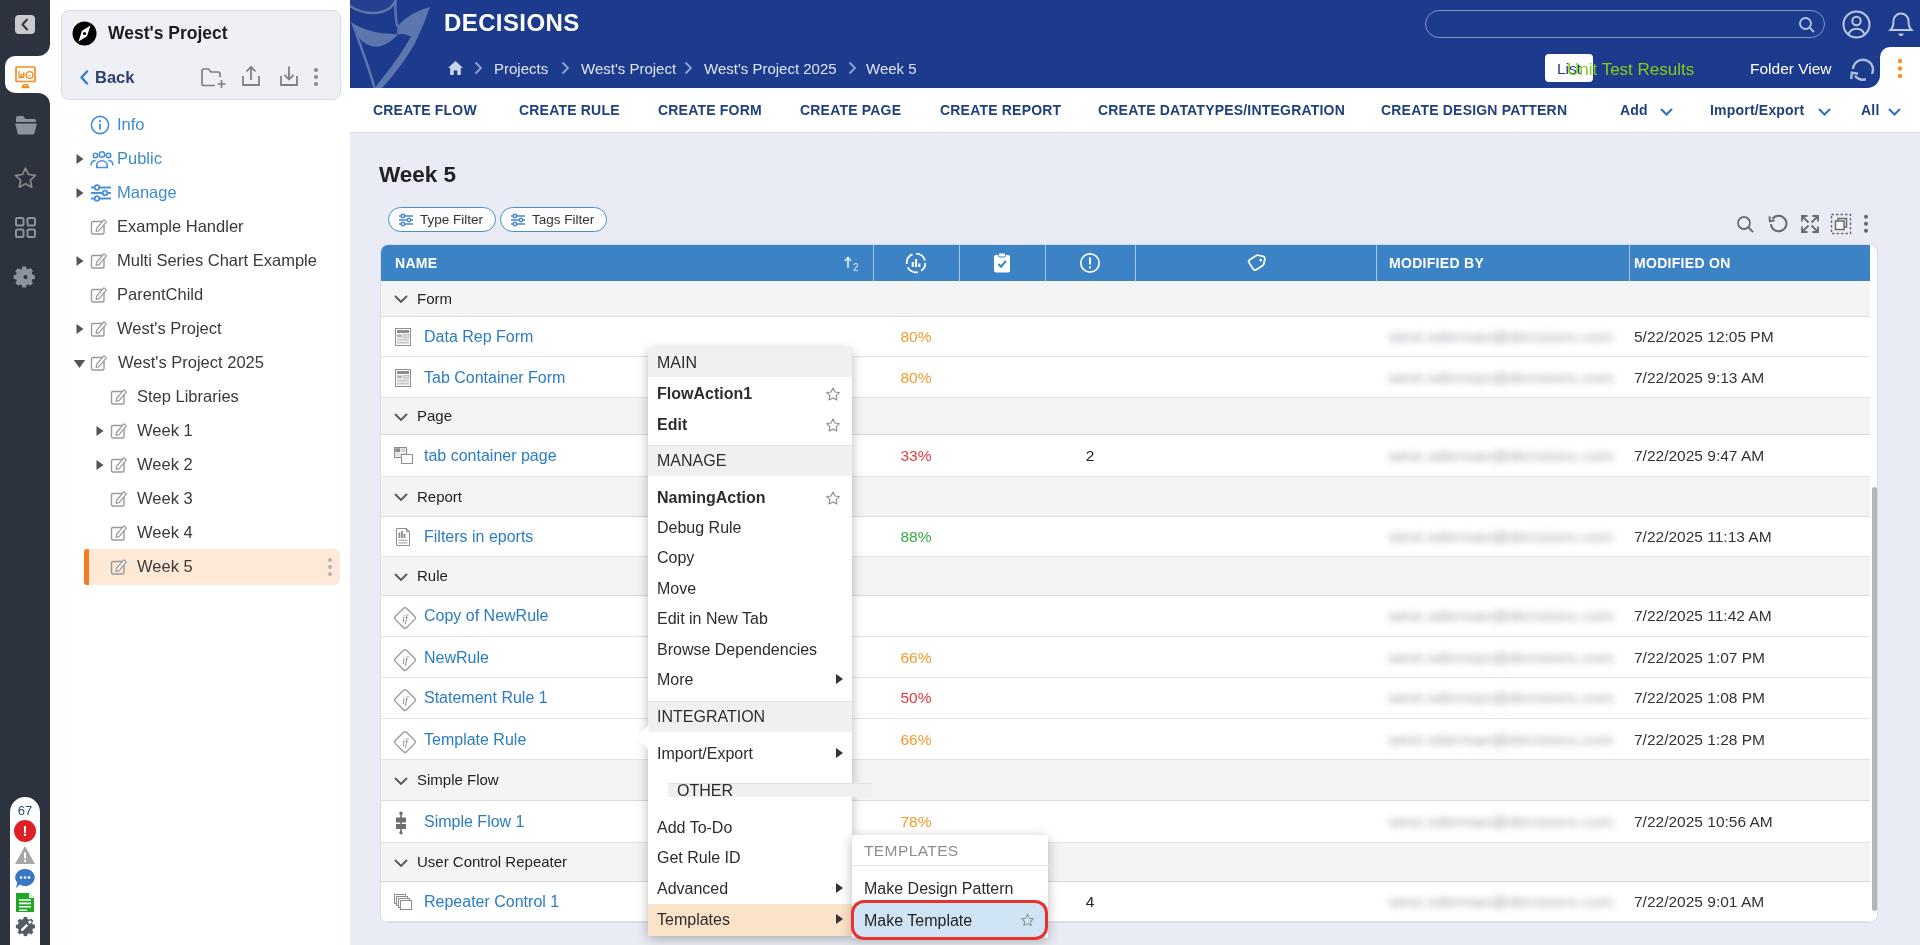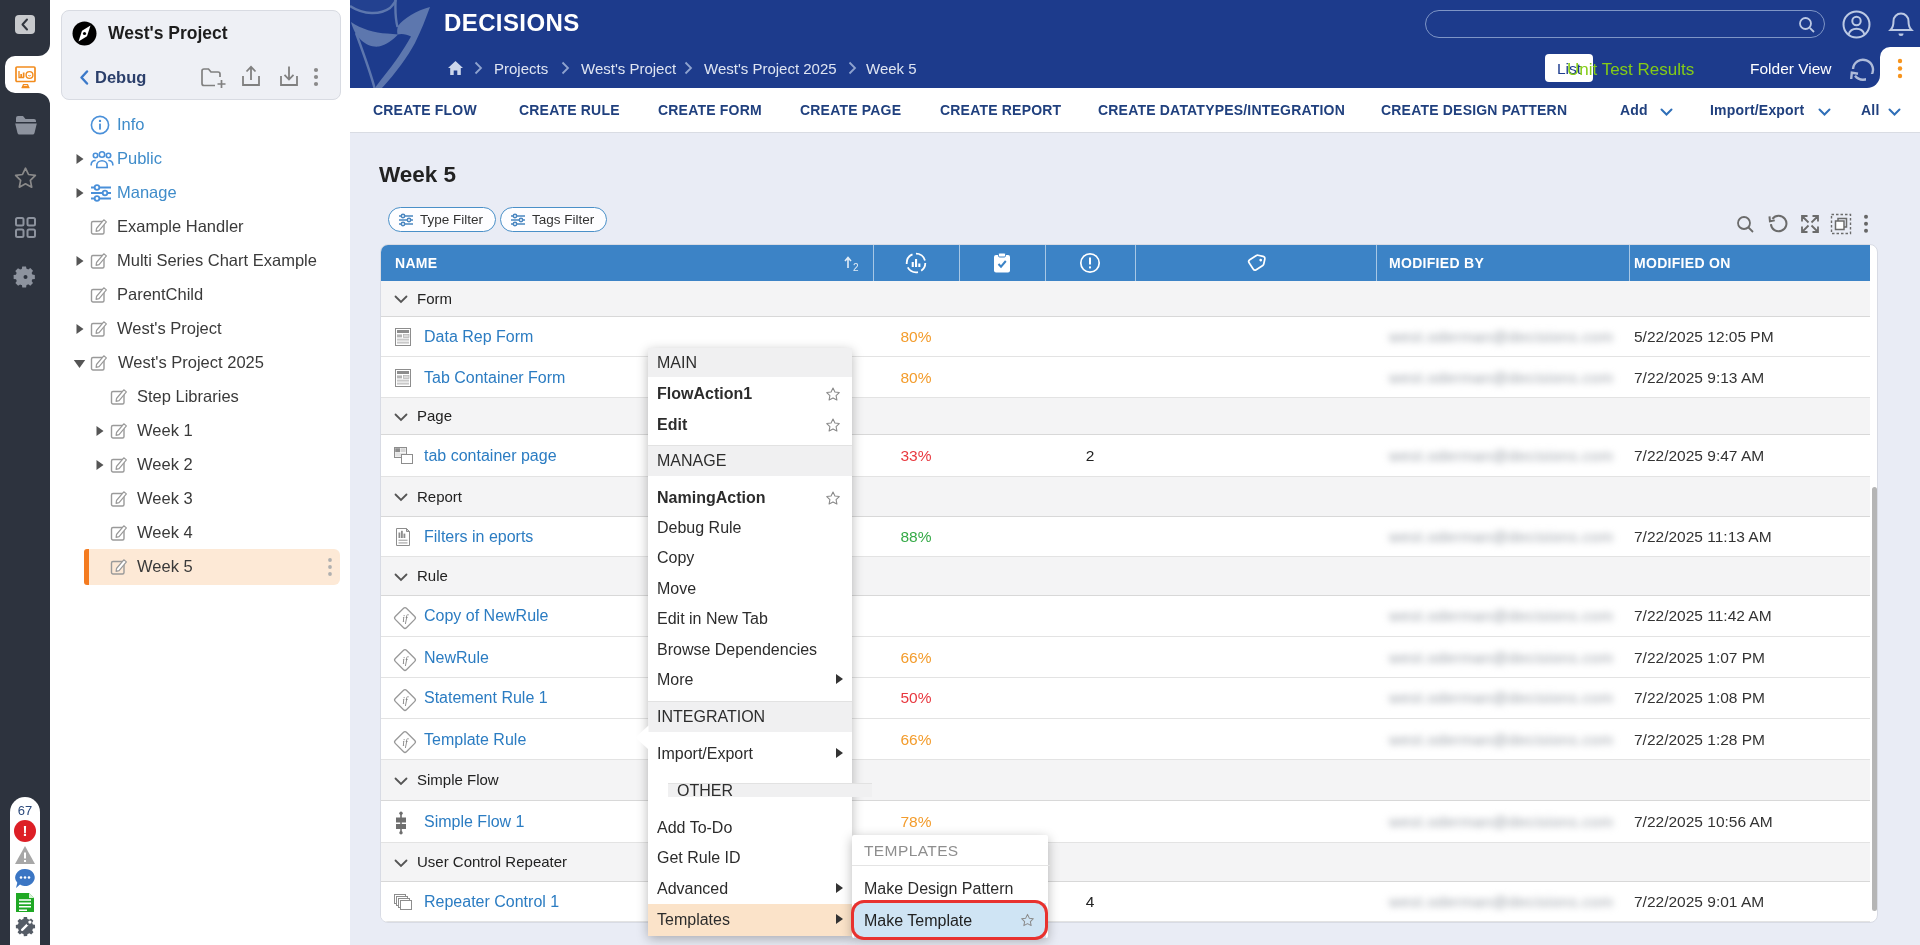--- a/index.html
+++ b/index.html
@@ -115,21 +115,21 @@
     <div class="abs" style="left:11px;top:10px;width:280px;height:90px;background:#eef0f5;border:1px solid #d8dbe2;border-radius:8px"></div>
     <svg class="abs" style="left:22px;top:21px" width="25" height="25" viewBox="0 0 25 25">
       <circle cx="12.5" cy="12.5" r="12" fill="#000"></circle>
       <path d="M18.5 4.5 L10 9.8 L6.5 20.5 L15 15.2 Z" fill="#fff"></path>
       <circle cx="12.5" cy="12.5" r="1.6" fill="#000"></circle>
     </svg>
     <div class="abs" style="left:58px;top:23px;font-size:17.5px;font-weight:bold;color:#1d1d1d">West's Project</div>
     <svg class="abs" style="left:29px;top:70px" width="10" height="15">
       <path d="M8 1.5 L2.5 7.5 L8 13.5" stroke="#3b79c9" stroke-width="2.4" fill="none" stroke-linecap="round" stroke-linejoin="round"></path>
     </svg>
-    <div class="abs" style="left:45px;top:68px;font-size:16.5px;font-weight:bold;color:#2b3f6b">Debug</div>
+    <div class="abs" style="left:45px;top:68px;font-size:16.5px;font-weight:bold;color:#2b3f6b">Back</div>
     <svg class="abs" style="left:150px;top:66px" width="27" height="25" viewBox="0 0 27 25">
       <path d="M2 5 a2 2 0 0 1 2-2 h4.5 l2.5 3 H18 a2 2 0 0 1 2 2 v3 M2 5 v12.5 a2 2 0 0 0 2 2 h11" fill="none" stroke="#808080" stroke-width="1.7"></path>
       <path d="M21.5 14 v8 M17.5 18 h8" stroke="#808080" stroke-width="1.7"></path>
     </svg>
     <svg class="abs" style="left:189px;top:64px" width="24" height="26" viewBox="0 0 24 26">
       <path d="M4 12 v9 h16 v-9" fill="none" stroke="#808080" stroke-width="1.8"></path>
       <path d="M12 16 V3 M7.5 7.5 L12 2.8 L16.5 7.5" stroke="#808080" stroke-width="1.8" fill="none"></path>
     </svg>
     <svg class="abs" style="left:227px;top:64px" width="24" height="26" viewBox="0 0 24 26">
       <path d="M4 12 v9 h16 v-9" fill="none" stroke="#808080" stroke-width="1.8"></path>

